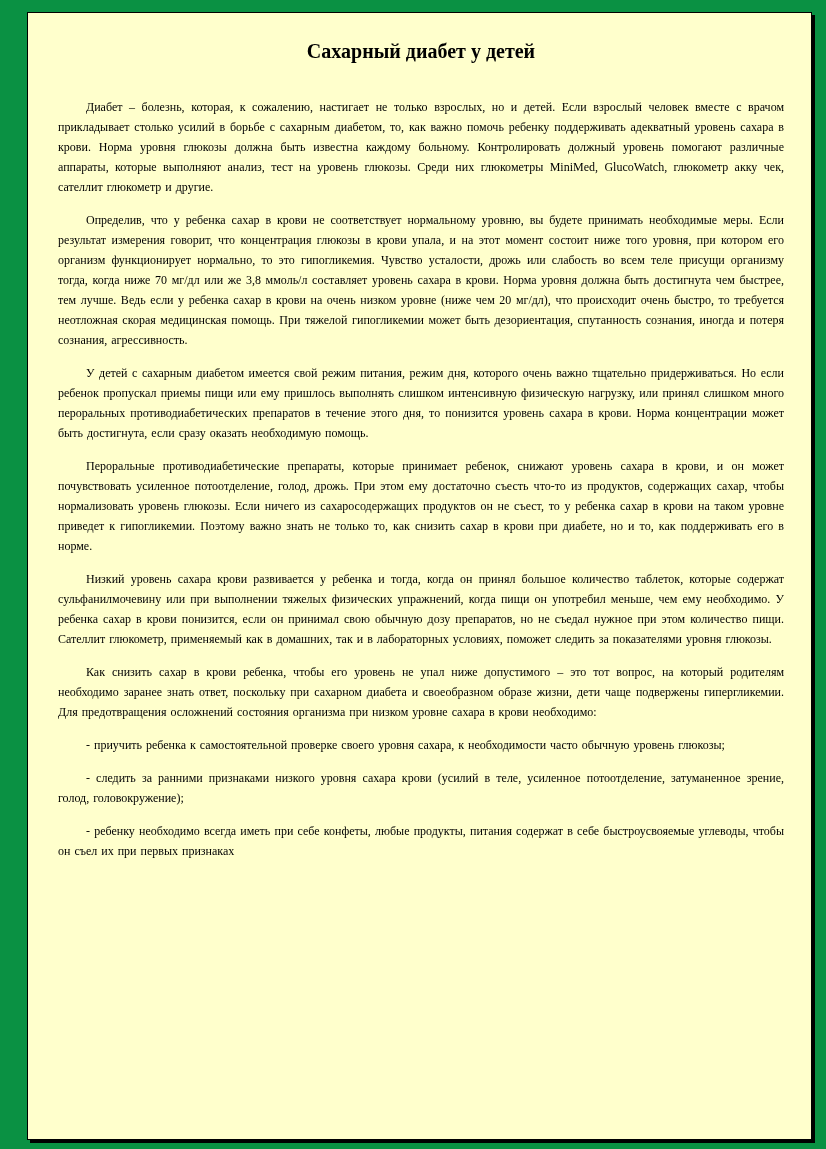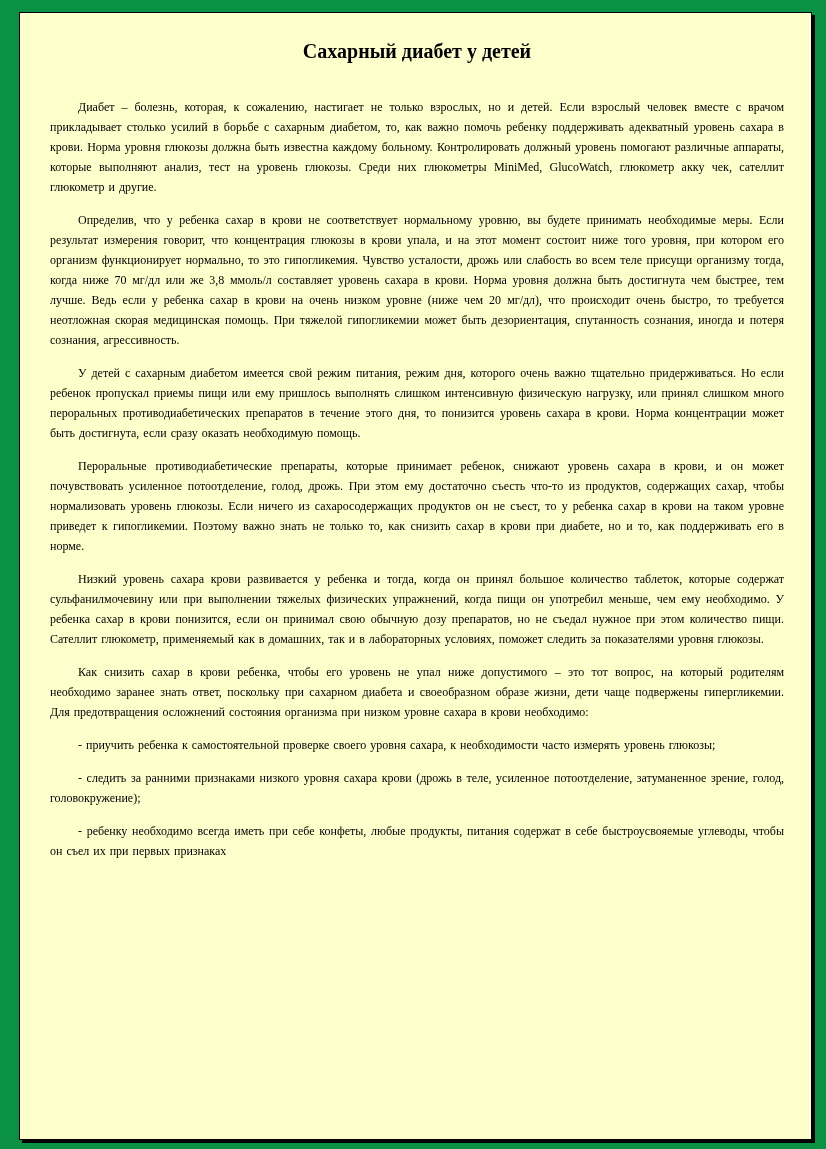--- a/index.html
+++ b/index.html
@@ -5,21 +5,21 @@
   html, body {
     margin: 0;
     padding: 0;
     background: #ffffff;
   }
   .page {
     width: 826px;
     height: 1149px;
     background: #0a9143;
     box-sizing: border-box;
-    padding: 12px 14px 9px 19px;
+    padding: 12px 14px 9px 27px;
     position: relative;
     overflow: hidden;
   }
   .sheet {
     width: 100%;
     height: 100%;
     background: #ffffcc;
     border: 1px solid #000000;
     box-shadow: 3px 3px 0 #000000;
     box-sizing: border-box;
@@ -50,17 +50,17 @@
 <div class="page">
   <div class="sheet">
     <h1 class="title">Сахарный диабет у детей</h1>
 
     <p class="para">Диабет – болезнь, которая, к сожалению, настигает не только взрослых, но и детей. Если взрослый человек вместе с врачом прикладывает столько усилий в борьбе с сахарным диабетом, то, как важно помочь ребенку поддерживать адекватный уровень сахара в крови. Норма уровня глюкозы должна быть известна каждому больному. Контролировать должный уровень помогают различные аппараты, которые выполняют анализ, тест на уровень глюкозы. Среди них глюкометры MiniMed, GlucoWatch, глюкометр акку чек, сателлит глюкометр и другие.</p>
     <p class="para">Определив, что у ребенка сахар в крови не соответствует нормальному уровню, вы будете принимать необходимые меры. Если результат измерения говорит, что концентрация глюкозы в крови упала, и на этот момент состоит ниже того уровня, при котором его организм функционирует нормально, то это гипогликемия. Чувство усталости, дрожь или слабость во всем теле присущи организму тогда, когда ниже 70 мг/дл или же 3,8 ммоль/л составляет уровень сахара в крови. Норма уровня должна быть достигнута чем быстрее, тем лучше. Ведь если у ребенка сахар в крови на очень низком уровне (ниже чем 20 мг/дл), что происходит очень быстро, то требуется неотложная скорая медицинская помощь. При тяжелой гипогликемии может быть дезориентация, спутанность сознания, иногда и потеря сознания, агрессивность.</p>
     <p class="para">У детей с сахарным диабетом имеется свой режим питания, режим дня, которого очень важно тщательно придерживаться. Но если ребенок пропускал приемы пищи или ему пришлось выполнять слишком интенсивную физическую нагрузку, или принял слишком много пероральных противодиабетических препаратов в течение этого дня, то понизится уровень сахара в крови. Норма концентрации может быть достигнута, если сразу оказать необходимую помощь.</p>
     <p class="para">Пероральные противодиабетические препараты, которые принимает ребенок, снижают уровень сахара в крови, и он может почувствовать усиленное потоотделение, голод, дрожь. При этом ему достаточно съесть что-то из продуктов, содержащих сахар, чтобы нормализовать уровень глюкозы. Если ничего из сахаросодержащих продуктов он не съест, то у ребенка сахар в крови на таком уровне приведет к гипогликемии. Поэтому важно знать не только то, как снизить сахар в крови при диабете, но и то, как поддерживать его в норме.</p>
     <p class="para">Низкий уровень сахара крови развивается у ребенка и тогда, когда он принял большое количество таблеток, которые содержат сульфанилмочевину или при выполнении тяжелых физических упражнений, когда пищи он употребил меньше, чем ему необходимо. У ребенка сахар в крови понизится, если он принимал свою обычную дозу препаратов, но не съедал нужное при этом количество пищи. Сателлит глюкометр, применяемый как в домашних, так и в лабораторных условиях, поможет следить за показателями уровня глюкозы.</p>
     <p class="para">Как снизить сахар в крови ребенка, чтобы его уровень не упал ниже допустимого – это тот вопрос, на который родителям необходимо заранее знать ответ, поскольку при сахарном диабета и своеобразном образе жизни, дети чаще подвержены гипергликемии. Для предотвращения осложнений состояния организма при низком уровне сахара в крови необходимо:</p>
-    <p class="para">- приучить ребенка к самостоятельной проверке своего уровня сахара, к необходимости часто измерять уровень глюкозы;</p>
-    <p class="para">- следить за ранними признаками низкого уровня сахара крови (дрожь в теле, усиленное потоотделение, затуманенное зрение, голод, головокружение);</p>
+    <p class="para">- приучить ребенка к самостоятельной проверке своего уровня сахара, к необходимости часто обычную уровень глюкозы;</p>
+    <p class="para">- следить за ранними признаками низкого уровня сахара крови (усилий в теле, усиленное потоотделение, затуманенное зрение, голод, головокружение);</p>
     <p class="para">- ребенку необходимо всегда иметь при себе конфеты, любые продукты, питания содержат в себе быстроусвояемые углеводы, чтобы он съел их при первых признаках</p>
   </div>
 </div>
 
 </body></html>

